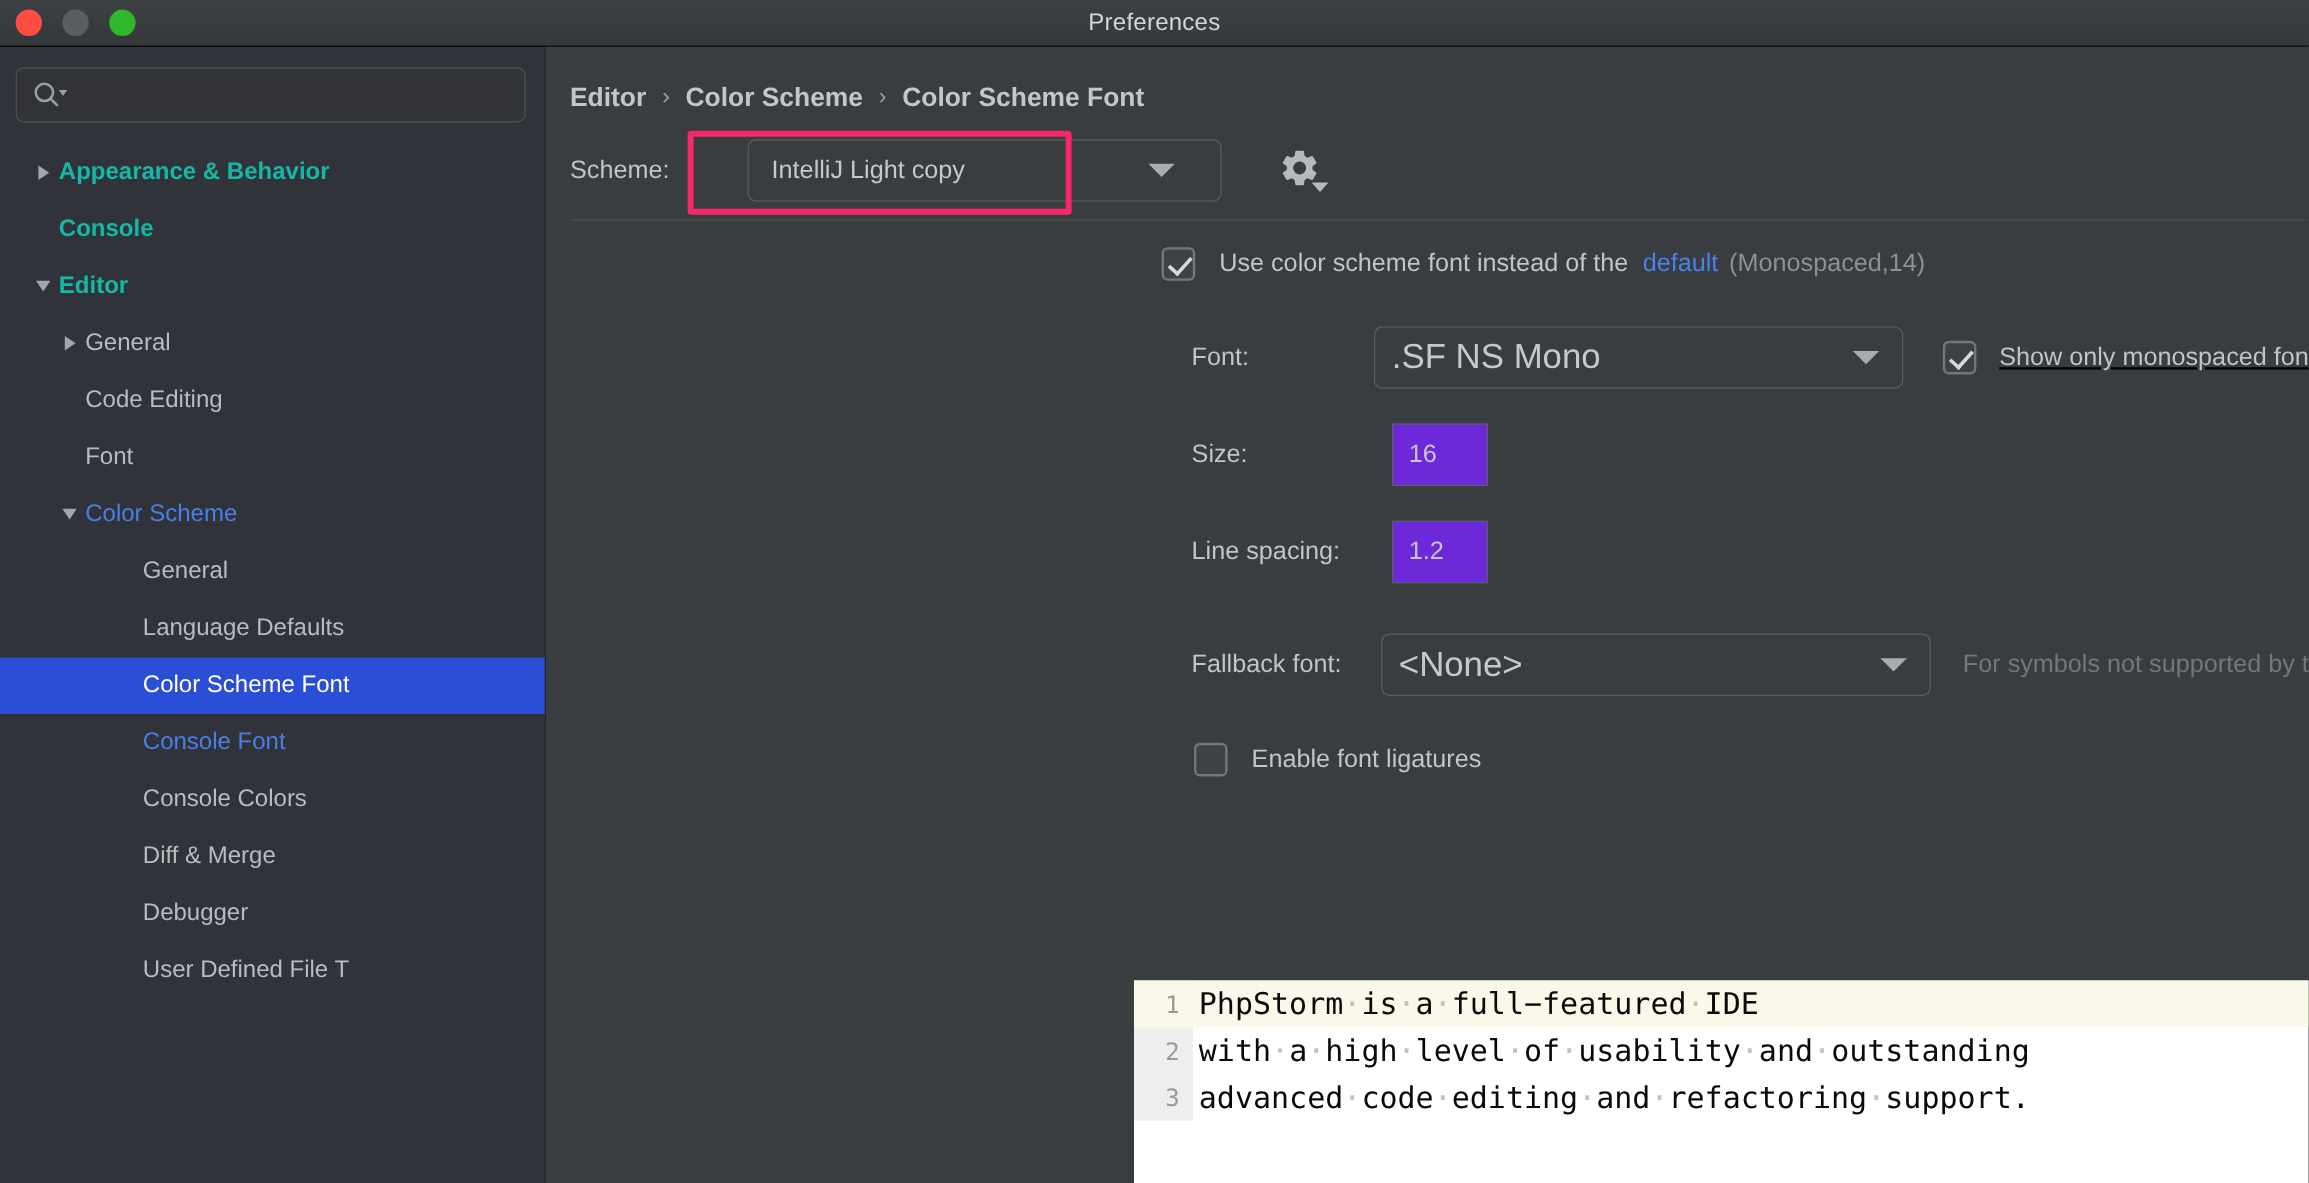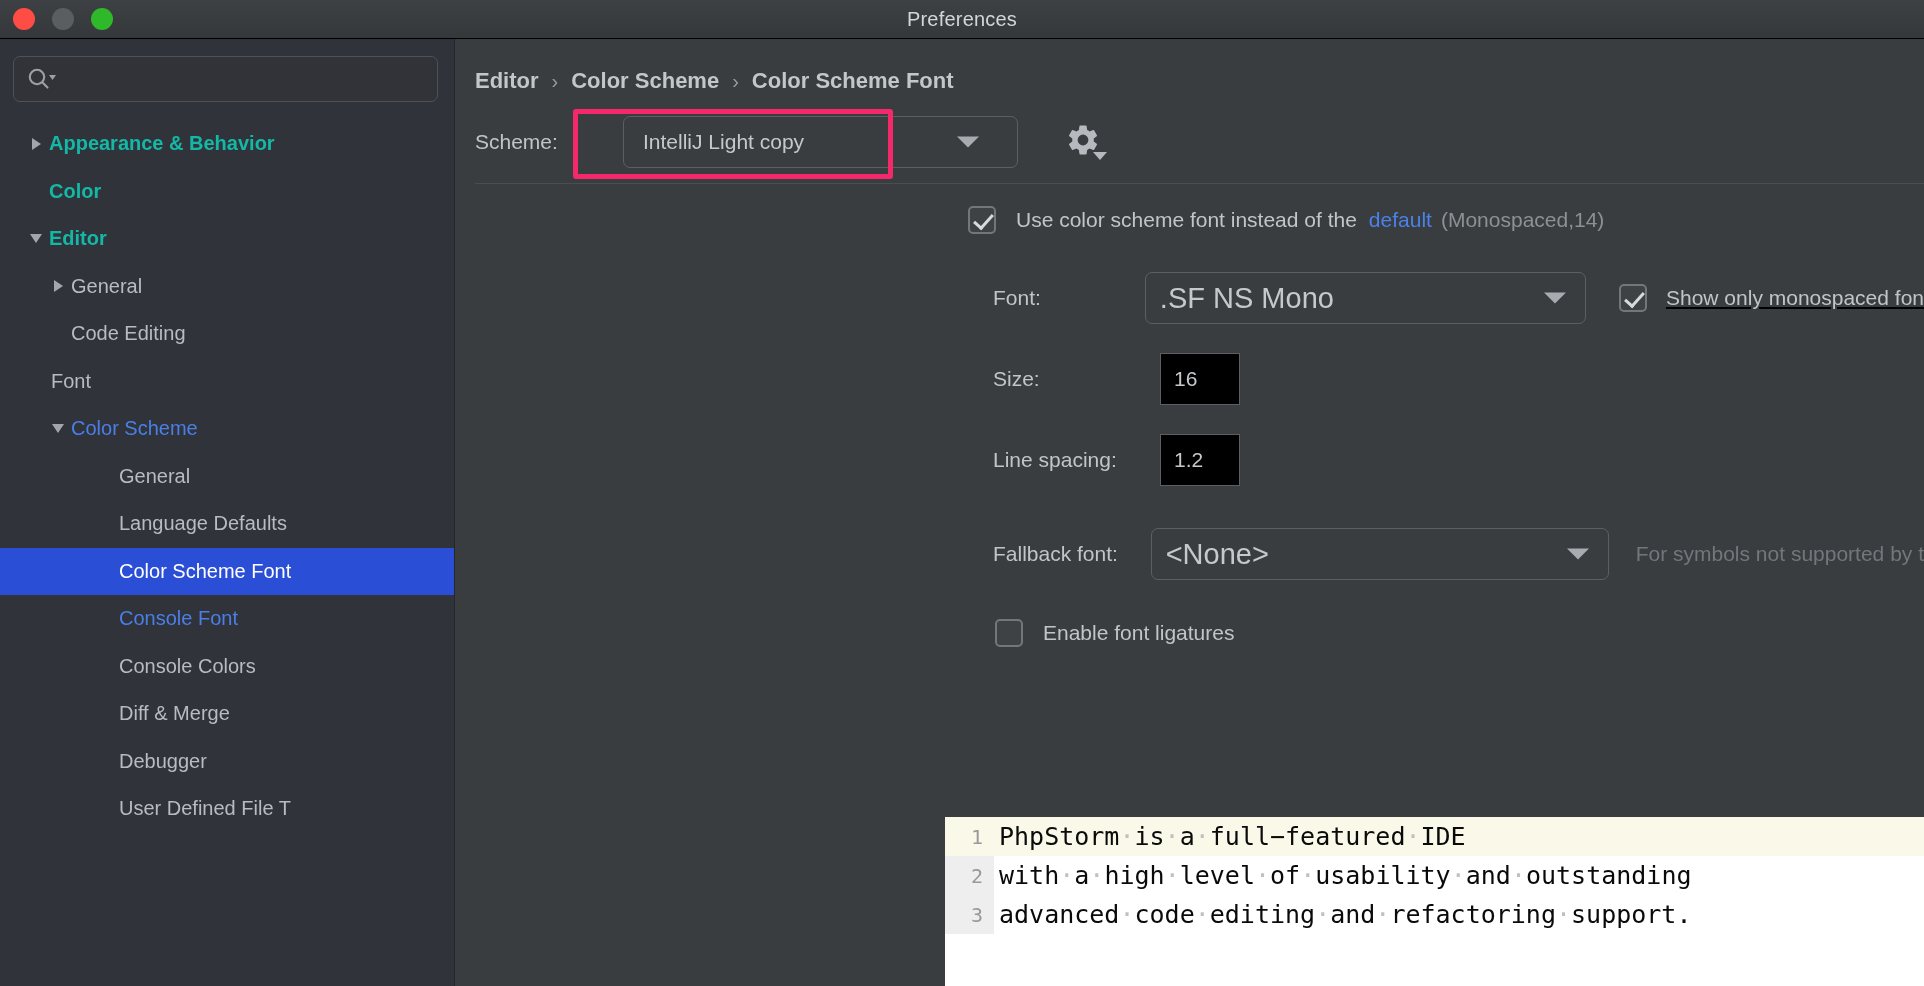--- a/index.html
+++ b/index.html
@@ -147,21 +147,21 @@
     position: absolute; right: 19px; top: 50%; transform: translateY(-50%);
     width: 0; height: 0;
     border-top: 11px solid #a8acb0; border-left: 11px solid transparent; border-right: 11px solid transparent;
   }
   #mono-cbx-wrap { margin-left: 33px; display: flex; align-items: center; text-decoration: underline; }
   #mono-cbx-wrap .lbl { font-size: 21px; color: #c2c5c8; margin-left: 19px; white-space: nowrap; }
 
   .num-row { padding-left: 538px; margin-top: 29px; }
   .num-row .field-label { width: 167px; }
   .numfield {
-    width: 80px; height: 52px; border: 1px solid #5c6065; background: #000000;
+    width: 80px; height: 52px; border: 1px solid #5c6065; background: #6d28d9;
     display: flex; align-items: center;
   }
   .numfield .value { padding-left: 13px; font-size: 21px; color: #c6c9cc; }
 
   #fallback-row { padding-left: 538px; margin-top: 42px; }
   #fallback-row .field-label { width: 167px; }
   #fallback-hint { margin-left: 27px; font-size: 21px; color: #73777b; white-space: nowrap; }
 
   #ligature-row { padding-left: 540px; margin-top: 39px; }
   #ligature-row .lbl { font-size: 21px; color: #c2c5c8; margin-left: 20px; }
@@ -221,21 +221,21 @@
 
         <div class="tree-item bold" style="padding-left:11px">
           <span class="arrow-slot">
               <span class="arrow right"></span>
             </span>
           <span class="tree-label">Appearance &amp; Behavior</span>
         </div>
 
         <div class="tree-item bold" style="padding-left:11px">
           <span class="arrow-slot"></span>
-          <span class="tree-label">Color</span>
+          <span class="tree-label">Console</span>
         </div>
 
         <div class="tree-item bold" style="padding-left:11px">
           <span class="arrow-slot">
               <span class="arrow down"></span>
             </span>
           <span class="tree-label">Editor</span>
         </div>
 
         <div class="tree-item" style="padding-left:45px">
@@ -243,21 +243,21 @@
               <span class="arrow right"></span>
             </span>
           <span class="tree-label">General</span>
         </div>
 
         <div class="tree-item" style="padding-left:45px">
           <span class="arrow-slot"></span>
           <span class="tree-label">Code Editing</span>
         </div>
 
-        <div class="tree-item" style="padding-left:25px">
+        <div class="tree-item" style="padding-left:45px">
           <span class="arrow-slot"></span>
           <span class="tree-label">Font</span>
         </div>
 
         <div class="tree-item modified" style="padding-left:45px">
           <span class="arrow-slot">
               <span class="arrow down"></span>
             </span>
           <span class="tree-label">Color Scheme</span>
         </div>

